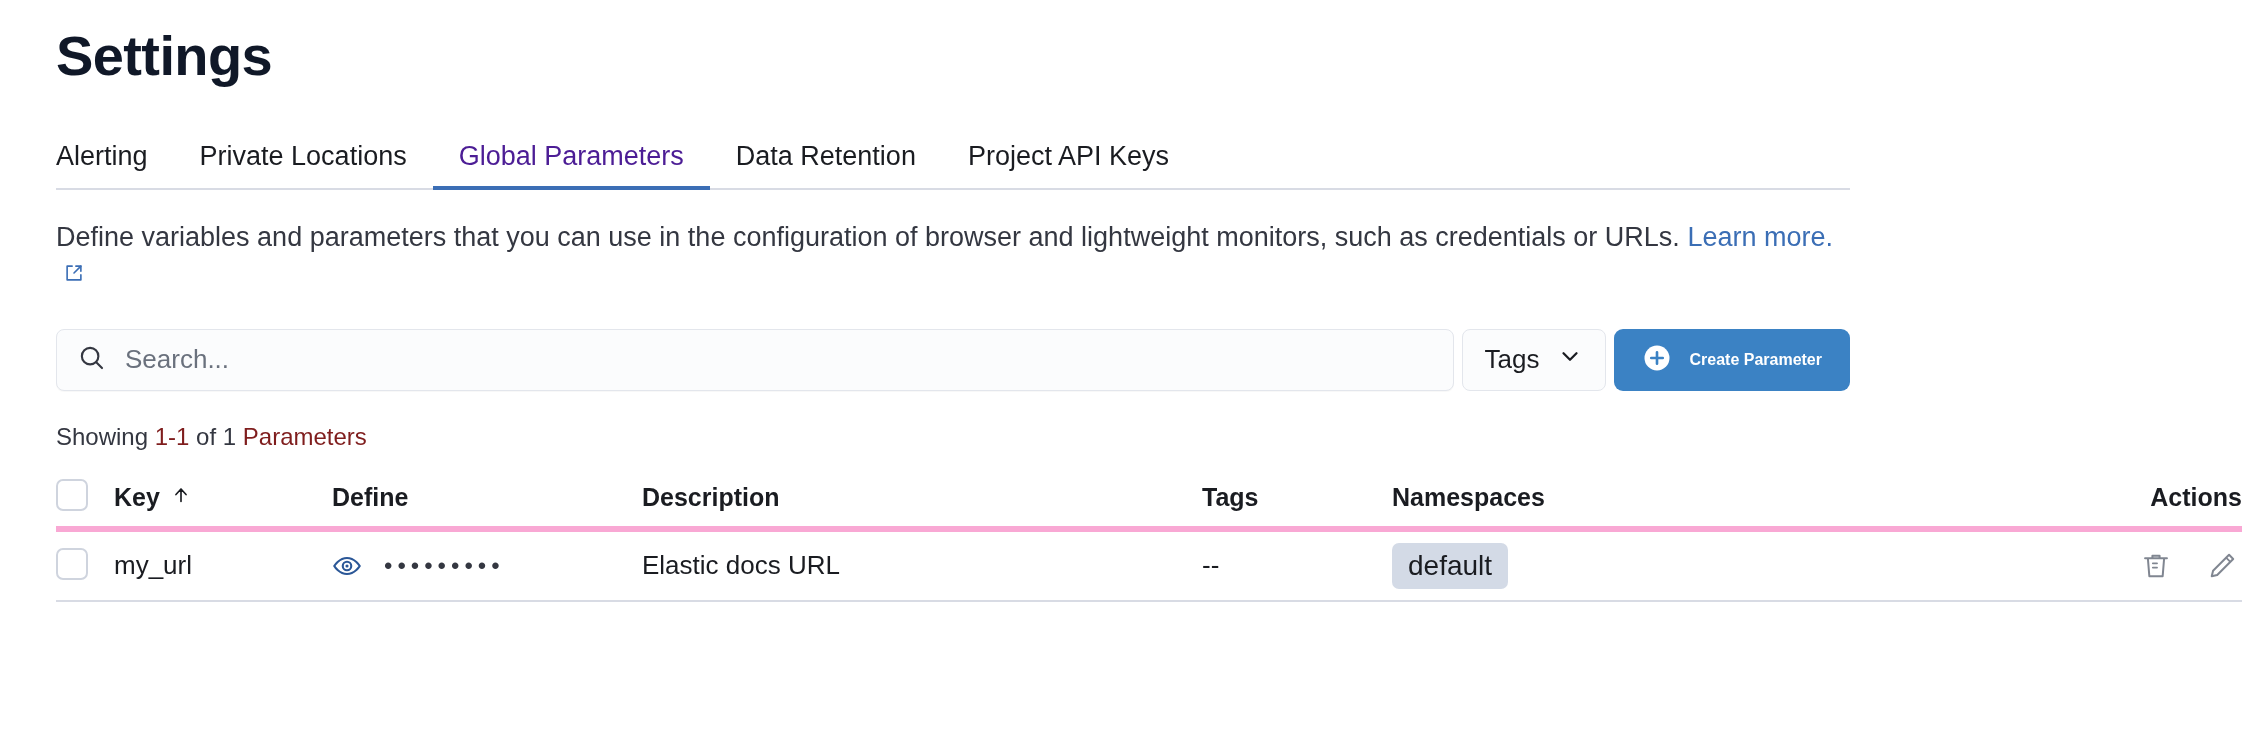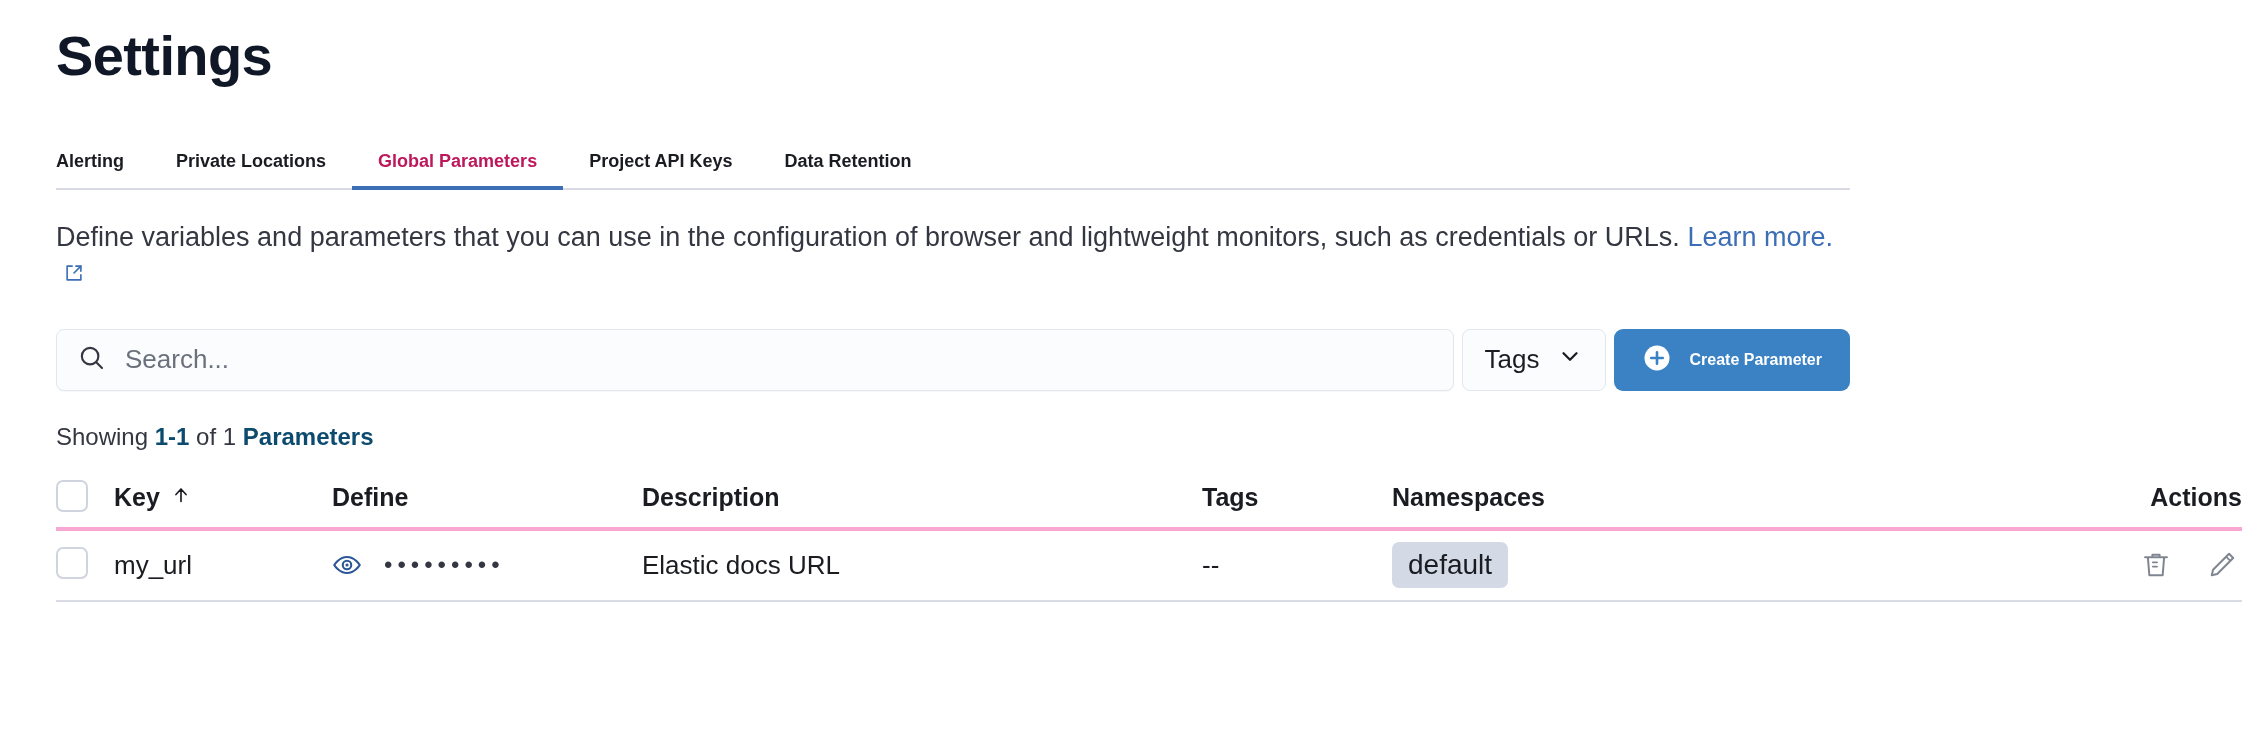--- a/index.html
+++ b/index.html
@@ -32,30 +32,30 @@
   .tabs {
     display: flex;
     align-items: flex-end;
     gap: 0;
     margin-top: 44px;
     border-bottom: 2px solid #d8dbe4;
     height: 62px;
   }
   .tab {
     position: relative;
-    font-size: 18px;
-    font-weight: 700;
+    font-size: 27px;
+    font-weight: 400;
     color: #1a1c21;
     padding: 0 26px 18px 26px;
     cursor: pointer;
     white-space: nowrap;
     line-height: 1;
   }
   .tab:first-child { padding-left: 0; }
-  .tab.active { color: #be185d; }
+  .tab.active { color: #4c1d95; }
   .tab.active::after {
     content: "";
     position: absolute;
     left: 0; right: 0; bottom: -2px;
     height: 4px;
     background: #3b6eb5;
   }
   .tab:first-child.active::after { left: 0; }
 
   
@@ -139,35 +139,35 @@
     cursor: pointer;
     white-space: nowrap;
   }
 
   
   .showing {
     margin-top: 32px;
     font-size: 24px;
     color: #343741;
   }
-  .showing b { font-weight: 700; color: #0c4a6e; }
+  .showing b { font-weight: 400; color: #7f1d1d; }
 
   
   .tbl {
     width: 100%;
     margin-top: 18px;
     border-collapse: collapse;
     table-layout: fixed;
   }
   .tbl th, .tbl td {
     text-align: left;
     padding: 0;
     vertical-align: middle;
   }
-  .tbl thead tr { height: 60px; border-bottom: 4px solid #f9a8d4; }
+  .tbl thead tr { height: 60px; border-bottom: 6px solid #f9a8d4; }
   .tbl tbody tr { height: 72px; border-bottom: 2px solid #d8dbe4; }
   .th-label {
     font-size: 25px;
     font-weight: 700;
     color: #1a1c21;
     display: inline-flex;
     align-items: center;
     gap: 10px;
   }
   .col-check { width: 58px; }
@@ -225,22 +225,22 @@
 <body>
 
 <div class="page">
 
   <h1 class="page-title">Settings</h1>
 
   <div class="tabs">
     <div class="tab">Alerting</div>
     <div class="tab">Private Locations</div>
     <div class="tab active">Global Parameters</div>
+    <div class="tab">Data Retention</div>
     <div class="tab">Project API Keys</div>
-    <div class="tab">Data Retention</div>
   </div>
 
   <p class="description">
     <span>Define variables and parameters that you can use in the configuration of browser and lightweight monitors, such as credentials or URLs. </span><span class="link">Learn more.</span><span class="ext-icon">
       <svg width="20" height="20" viewBox="0 0 16 16" fill="none">
         <path d="M6.5 2.5H2.5v11h11v-4" stroke="#3b6eb5" stroke-width="1.3" stroke-linecap="round" stroke-linejoin="round"></path>
         <path d="M9.5 2.5h4v4" stroke="#3b6eb5" stroke-width="1.3" stroke-linecap="round" stroke-linejoin="round"></path>
         <path d="M13.5 2.5L8 8" stroke="#3b6eb5" stroke-width="1.3" stroke-linecap="round"></path>
       </svg>
     </span>

